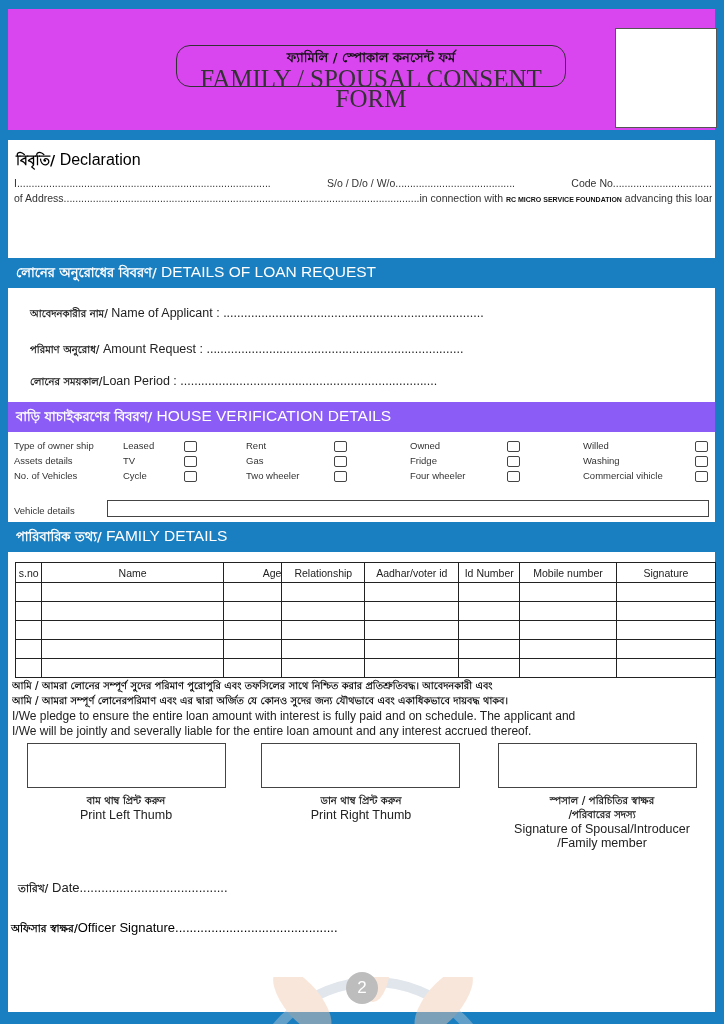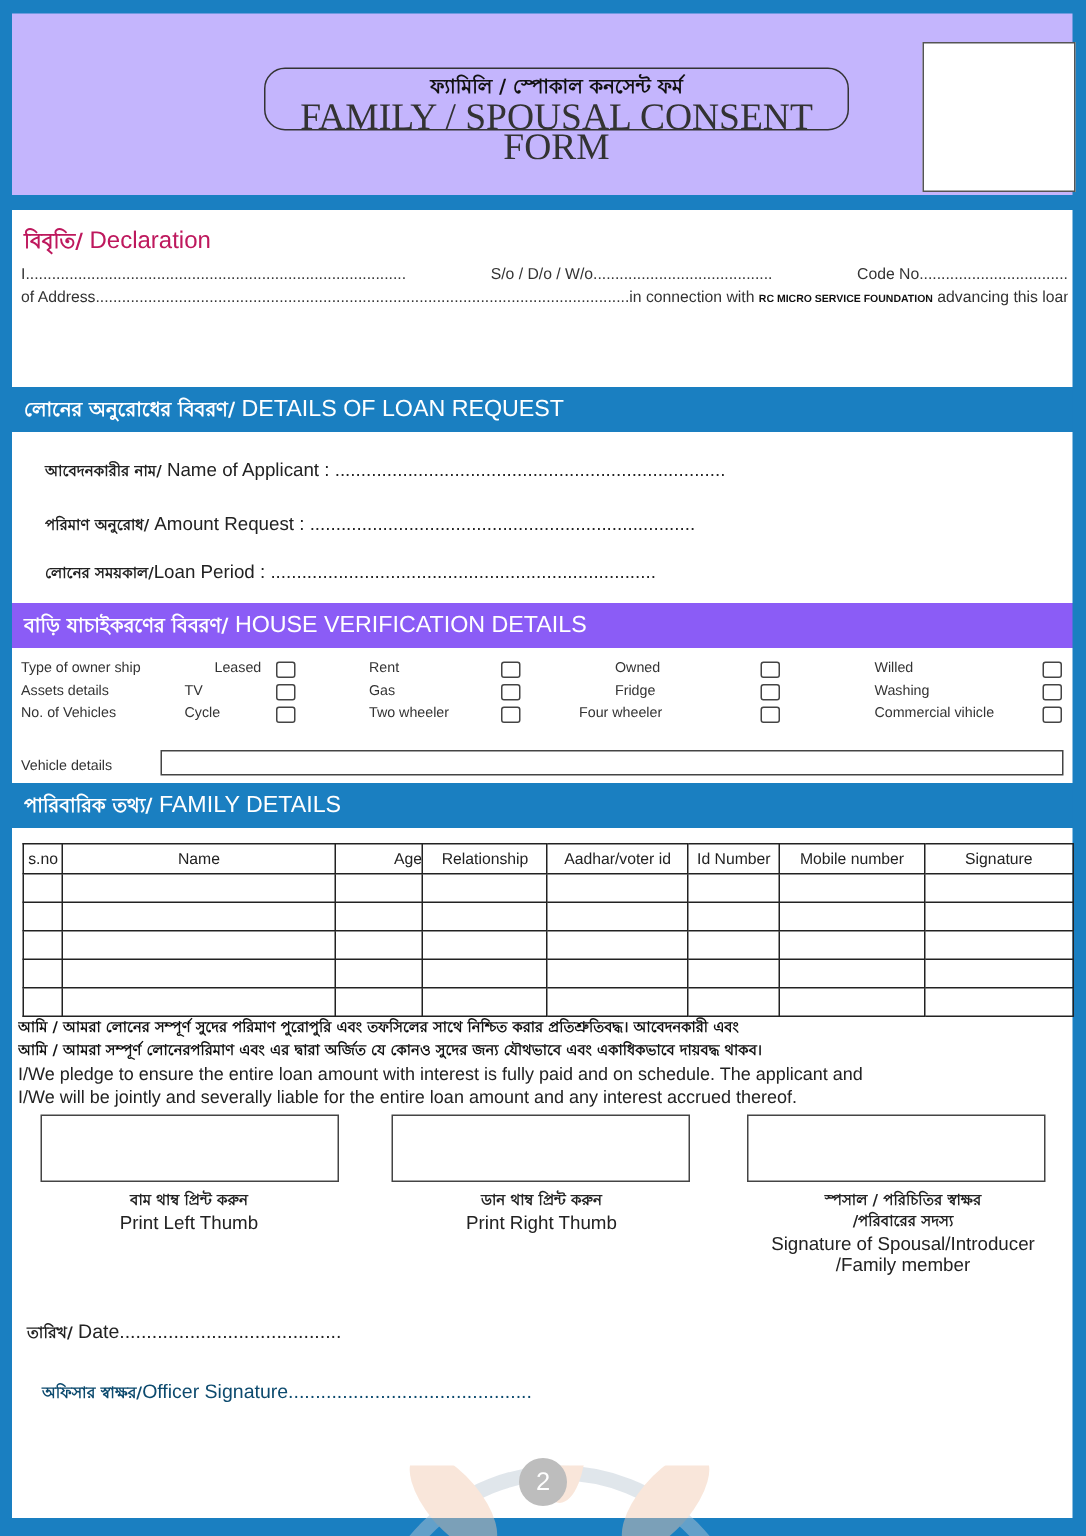--- a/index.html
+++ b/index.html
@@ -1,39 +1,39 @@
 <!DOCTYPE html>
 <html><head>
 <meta charset="utf-8">
 <style>
   * { box-sizing: border-box; margin: 0; padding: 0; }
   html, body { width: 724px; height: 1024px; overflow: hidden; }
   body { background: #1a7fc1; font-family: "Liberation Sans", sans-serif; color: #222; position: relative; }
 
   .panel { position: absolute; left: 8px; width: 707px; background: #fff; }
-  .header-panel { top: 9px; height: 121px; background: #c4b5fd; }
+  .header-panel { top: 9px; height: 121px; background: #d946ef; }
   .decl-panel { top: 140px; height: 118px; }
   .loan-panel { top: 288px; height: 114px; }
   .house-panel { top: 432px; height: 90px; }
   .family-panel { top: 552px; height: 460px; }
 
   .section-bar { position: absolute; left: 8px; width: 707px; height: 30px; color: #fff; font-size: 15.5px; padding: 5px 0 0 8px; white-space: nowrap; }
   .bar-loan { top: 258px; }
   .bar-house { top: 402px; }
   .bar-family { top: 522px; }
   .bn { font-family: "DejaVu Sans", sans-serif; font-weight: bold; font-size: 13px; }
 
   
   .title-box { position: absolute; left: 168px; top: 36px; width: 390px; height: 42px; border: 1.5px solid #333; border-radius: 14px; text-align: center; }
   .title-bn { font-family: "DejaVu Sans", sans-serif; font-weight: bold; font-size: 13px; color: #111; margin-top: 2px; }
   .title-en { font-size: 25px; color: #333; line-height: 20px; font-family: Liberation Serif, serif; }
   .photo-box { position: absolute; left: 607px; top: 19px; width: 102px; height: 100px; border: 1px solid #555; background: #fff; }
 
   
-  .decl-title { position: absolute; left: 8px; top: 9px; font-size: 16px; color: #be185d; }
+  .decl-title { position: absolute; left: 8px; top: 9px; font-size: 16px; color: #000000; }
   .decl-title .bn { font-size: 14px; }
   .decl-text { position: absolute; left: 6px; top: 36px; width: 698px; font-size: 10.5px; line-height: 14.5px; color: #333; text-align: justify; }
   .small-caps { font-size: 7px; font-weight: bold; color: #111; }
   .dl1 { display: flex; justify-content: space-between; white-space: nowrap; overflow: hidden; }
 
   
   .loan-row { position: absolute; left: 10px; font-size: 12.5px; color: #222; white-space: nowrap; }
   .loan-row .bn { font-size: 10px; margin-left: 12px; }
 
   
@@ -50,21 +50,21 @@
 
   .pledge-bn { position: absolute; left: 4px; top: 126px; width: 700px; font-family: "DejaVu Sans", sans-serif; font-weight: bold; font-size: 9.8px; line-height: 15px; color: #111; white-space: nowrap; overflow: hidden; }
   .pledge-en { position: absolute; left: 4px; top: 157px; width: 700px; font-size: 12px; line-height: 15px; color: #222; white-space: nowrap; }
 
   .thumb-box { position: absolute; top: 191px; width: 199px; height: 45px; border: 1px solid #444; background: #fff; }
   .thumb-label { position: absolute; top: 242px; width: 220px; text-align: center; font-size: 12.5px; line-height: 14px; color: #222; }
   .thumb-label .bn { font-size: 10px; display: block; }
 
   .date-row { position: absolute; left: 10px; top: 328px; font-size: 13px; color: #222; white-space: nowrap; }
   .date-row .bn { font-size: 10.5px; }
-  .officer-row { position: absolute; left: 20px; top: 368px; font-size: 13px; color: #0c4a6e; white-space: nowrap; }
+  .officer-row { position: absolute; left: 3px; top: 368px; font-size: 13px; color: #000000; white-space: nowrap; }
   .officer-row .bn { font-size: 10.5px; }
 
   .page-num { position: absolute; left: 338px; top: 420px; width: 32px; height: 32px; border-radius: 50%; background: #bdbdbd; color: #fff; font-size: 17px; text-align: center; line-height: 32px; }
 
   .watermark { position: absolute; left: 225px; top: 425px; width: 280px; height: 240px; pointer-events: none; opacity: 0.45; }
 </style>
 </head>
 <body>
 
 <div class="panel header-panel">
@@ -106,21 +106,21 @@
     <span class="bn">লোনের সময়কাল/</span><span>Loan Period  : ..........................................................................</span>
   </div>
 </div>
 
 <div class="section-bar bar-house" style="background: #8b5cf6;">
   <span class="bn">বাড়ি যাচাইকরণের বিবরণ/</span><span>  HOUSE VERIFICATION DETAILS</span>
 </div>
 <div class="panel house-panel">
   <div id="house-grid" class="h-grid">
       <div class="h-cell" style="left: 0px; top: 0px;">Type of owner ship</div>
-      <div class="h-cell" style="left: 109px; top: 0px; margin-left: 20px;">Leased</div>
+      <div class="h-cell" style="left: 109px; top: 0px;">Leased</div>
       <div class="cb" style="left: 170px; top: 1px;"></div>
       <div class="h-cell" style="left: 232px; top: 0px;">Rent</div>
       <div class="cb" style="left: 320px; top: 1px;"></div>
       <div class="h-cell" style="left: 396px; top: 0px;">Owned</div>
       <div class="cb" style="left: 493px; top: 1px;"></div>
       <div class="h-cell" style="left: 569px; top: 0px;">Willed</div>
       <div class="cb" style="left: 681px; top: 1px;"></div>
       <div class="h-cell" style="left: 0px; top: 15px;">Assets details</div>
       <div class="h-cell" style="left: 109px; top: 15px;">TV</div>
       <div class="cb" style="left: 170px; top: 16px;"></div>
@@ -128,21 +128,21 @@
       <div class="cb" style="left: 320px; top: 16px;"></div>
       <div class="h-cell" style="left: 396px; top: 15px;">Fridge</div>
       <div class="cb" style="left: 493px; top: 16px;"></div>
       <div class="h-cell" style="left: 569px; top: 15px;">Washing</div>
       <div class="cb" style="left: 681px; top: 16px;"></div>
       <div class="h-cell" style="left: 0px; top: 30px;">No. of Vehicles</div>
       <div class="h-cell" style="left: 109px; top: 30px;">Cycle</div>
       <div class="cb" style="left: 170px; top: 31px;"></div>
       <div class="h-cell" style="left: 232px; top: 30px;">Two wheeler</div>
       <div class="cb" style="left: 320px; top: 31px;"></div>
-      <div class="h-cell" style="left: 372px; top: 30px; text-align: center;">Four wheeler</div>
+      <div class="h-cell" style="left: 396px; top: 30px; text-align: center;">Four wheeler</div>
       <div class="cb" style="left: 493px; top: 31px;"></div>
       <div class="h-cell" style="left: 569px; top: 30px;">Commercial vihicle</div>
       <div class="cb" style="left: 681px; top: 31px;"></div>
     </div>
   <div class="veh-label">Vehicle details</div>
   <div class="veh-input"></div>
 </div>
 
 <div class="section-bar bar-family" style="background: rgb(26, 127, 193);">
   <span class="bn">পারিবারিক তথ্য/</span><span>  FAMILY DETAILS</span>

